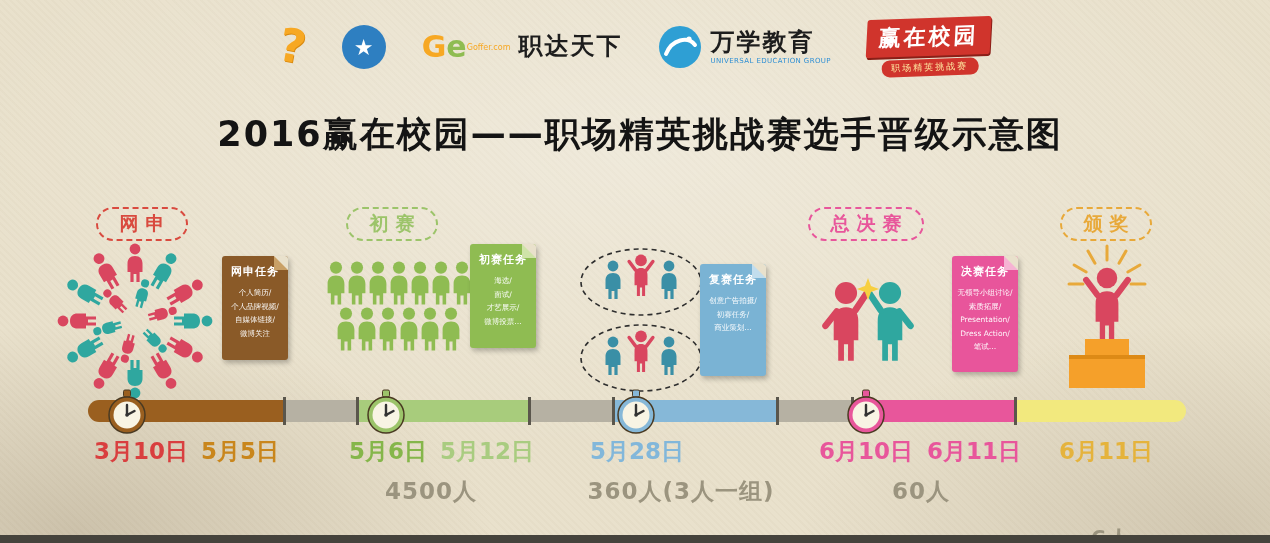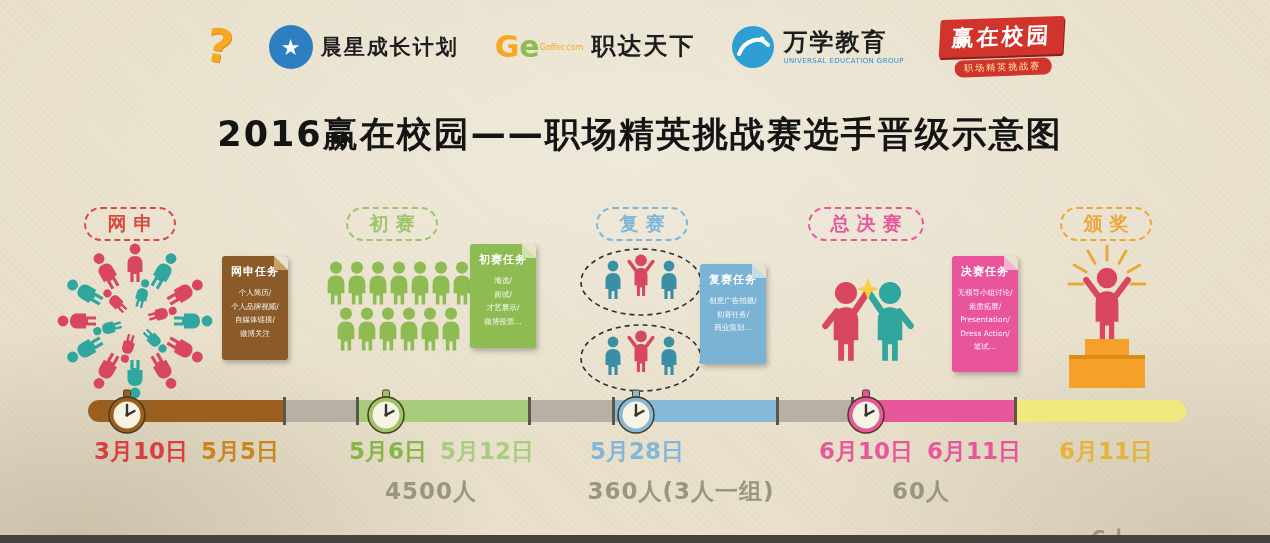--- a/index.html
+++ b/index.html
@@ -28,35 +28,35 @@
   .ge i{font-size:8px;color:#f7a823;font-style:normal;margin-top:2px;}
   .banner{display:flex;flex-direction:column;align-items:center;gap:3px;transform:rotate(-2deg);}
   .banner-main{background:#d0342c;color:#fff;font-weight:900;font-size:22px;padding:4px 12px;letter-spacing:3px;border-radius:3px;box-shadow:1px 2px 0 #8a1f18;transform:skewX(-5deg);}
   .banner-sub{background:#d0342c;color:#ffe9a0;font-size:9px;padding:2px 10px;border-radius:8px;letter-spacing:2px;}
 
   
   .title{position:absolute;top:106px;left:0;width:100%;text-align:center;font-size:35px;font-weight:900;color:#141414;letter-spacing:2px;margin:5px;}
 
   
   .stage-label{position:absolute;top:207px;height:34px;border-radius:17px;border:2px dashed;display:flex;align-items:center;justify-content:center;font-weight:700;font-size:19px;letter-spacing:7px;text-indent:7px;box-sizing:border-box;background:rgba(255,255,255,.06);}
-  .s1{left:84px;width:92px;color:#d94a3f;border-color:#d94a3f;}
+  .s1{left:96px;width:92px;color:#d94a3f;border-color:#d94a3f;}
   .s2{left:346px;width:92px;color:#9cc46a;border-color:#9cc46a;}
   .s3{left:596px;width:92px;color:#7fb5d6;border-color:#7fb5d6;}
   .s4{left:808px;width:116px;color:#e8569b;border-color:#e8569b;}
   .s5{left:1060px;width:92px;color:#e8a93a;border-color:#e8a93a;}
 
   
   .note{position:absolute;width:66px;border-radius:3px;color:#fff;text-align:center;padding:8px 4px 6px;box-sizing:border-box;box-shadow:2px 3px 5px rgba(0,0,0,.25);overflow:hidden;}
   .note::before{content:"";position:absolute;top:0;right:0;width:0;height:0;border-top:14px solid #e9e1cc;border-left:14px solid var(--fold);}
   .note-title{font-size:11px;font-weight:700;letter-spacing:1px;}
   .note-lines{margin-top:7px;font-size:7.5px;line-height:1.8;opacity:.95;}
   .note-lines span{display:block;white-space:nowrap;}
   .n1{left:222px;top:256px;height:104px;background:#8a5a28;--fold:#c9a066;}
   .n2{left:470px;top:244px;height:104px;background:#8fbc52;--fold:#cfe3a8;}
-  .n3{left:700px;top:264px;height:100px;background:#7ab3d4;--fold:#c2dded;}
+  .n3{left:700px;top:264px;height:112px;background:#7ab3d4;--fold:#c2dded;}
   .n4{left:952px;top:256px;height:116px;background:#e8559b;--fold:#f6b3d3;}
 
   
   .fig{position:absolute;}
   .f-burst{left:50px;top:241px;}
   .f-crowd{left:322px;top:258px;}
   .f-ovals{left:575px;top:244px;}
   .f-hifive{left:806px;top:246px;}
   .f-winner{left:1032px;top:238px;}
   .oval{fill:none;stroke:#2e2e2e;stroke-width:1.6;stroke-dasharray:5 4;}
@@ -112,23 +112,20 @@
       </g>
     </defs>
   </svg>
 
   <div class="logos">
     <div class="logo">
       <span class="qmark">?</span>
     </div>
     <div class="logo">
       <span class="circle-icon ci-blue">★</span>
-      <span class="ltxt">
-        <b style="font-size:21px">晨星成长计划</b>
-      </span>
     </div>
     <div class="logo">
       <span class="ge">
           <b>G<em>e</em></b>
           <i>Goffer.com</i>
         </span>
       <span class="ltxt">
         <b>职达天下</b>
       </span>
     </div>
@@ -146,21 +143,20 @@
     <div class="logo banner">
       <span class="banner-main">赢在校园</span>
       <span class="banner-sub">职场精英挑战赛</span>
     </div>
   </div>
 
   <h1 class="title">2016赢在校园——职场精英挑战赛选手晋级示意图</h1>
 
   <div class="stage-label s1">网申</div>
   <div class="stage-label s2">初赛</div>
-  <div class="stage-label s3">复赛</div>
   <div class="stage-label s4">总决赛</div>
   <div class="stage-label s5">颁奖</div>
 
   <svg class="fig f-burst" width="170" height="160" viewBox="0 0 170 160">
     <g transform="translate(85,80) rotate(0) translate(0,-52)">
         <use href="#fig-d" fill="#d9465f"></use>
       </g>
     <g transform="translate(85,80) rotate(30) translate(0,-52)">
         <use href="#fig-d" fill="#2fa79f"></use>
       </g>

